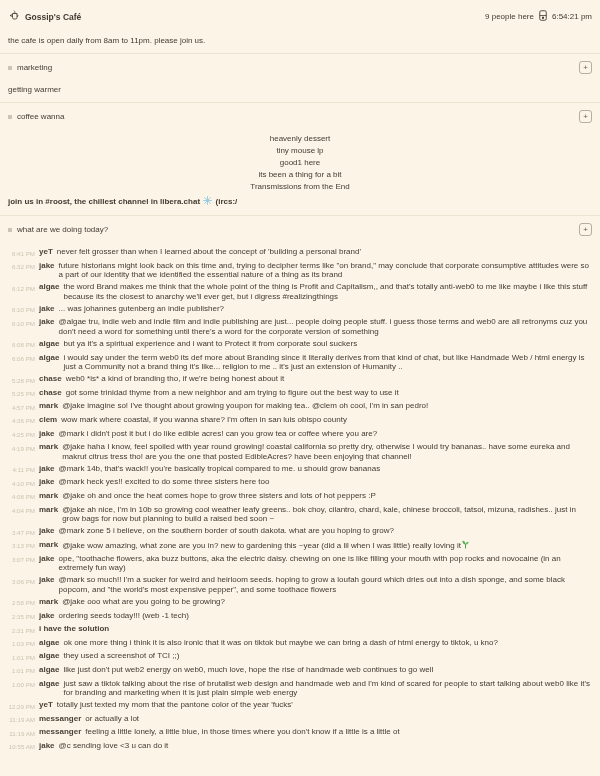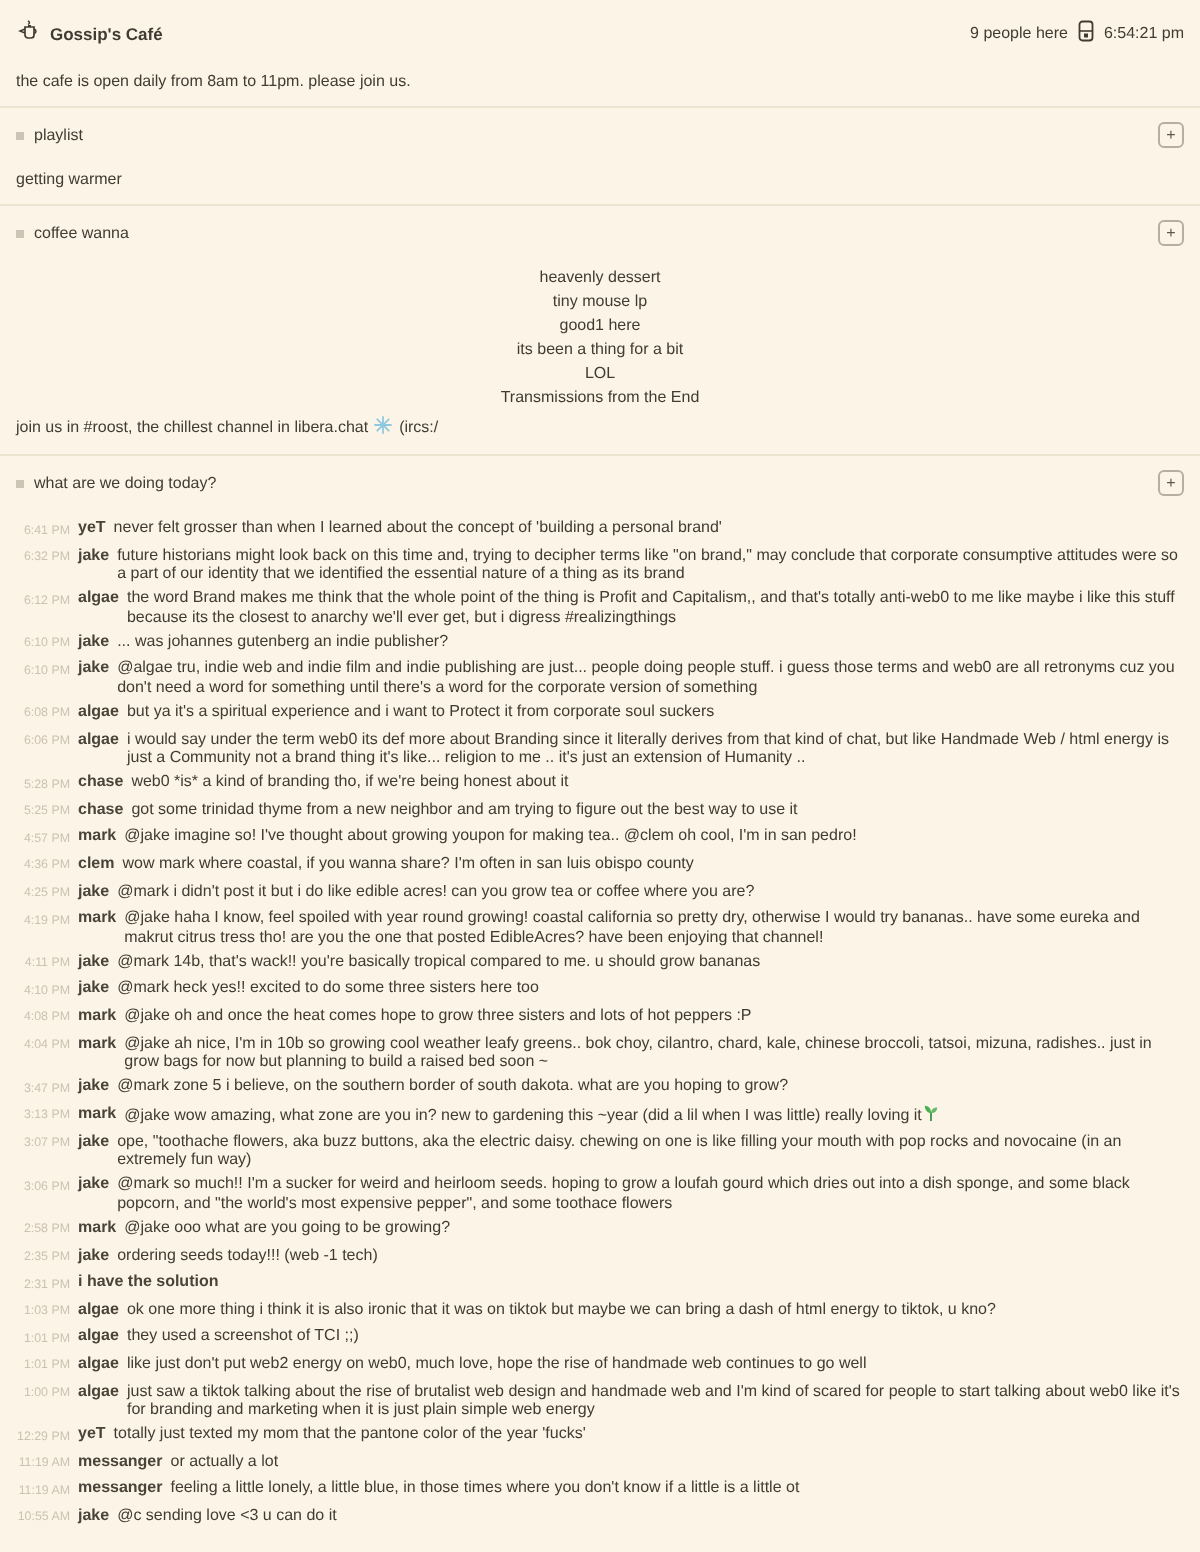--- a/index.html
+++ b/index.html
@@ -18,21 +18,21 @@
   .sec-head{display:flex;justify-content:space-between;align-items:center;margin:2px 0 11px;}
   .sec-title{display:flex;align-items:center;gap:5px;}
   .bullet{width:4px;height:4px;background:#cdc4b5;display:inline-block;}
   .expand-btn{
     width:13px;height:13px;border:1px solid #b7aea0;border-radius:3px;
     background:transparent;color:#5f584d;font-size:8px;line-height:10px;
     text-align:center;padding:0;cursor:pointer;font-family:inherit;
   }
   .li{margin:0 0 2px;line-height:10px;text-align:center;}
   .playlist-item{margin:0 0 2px;line-height:10px;}
-  .join-line{margin:4px 0 0;line-height:10px;}
+  .join-line{margin:4px 0 0;line-height:10px;font-weight:bold;}
   .messages{margin-top:4px;}
   .msg{display:flex;gap:4px;margin-bottom:2.6px;line-height:9.5px;}
   .msg-time{flex:0 0 27px;text-align:right;color:#cdc2b1;font-size:6.2px;padding-top:1.5px;white-space:nowrap;}
   .msg-user{font-weight:bold;white-space:nowrap;color:#4a4339;}
   .msg-text{flex:1;}
   .inline-icon{display:inline-block;vertical-align:-1px;margin:0 1px;}
 </style>
 </head>
 <body>
 
@@ -65,21 +65,21 @@
   </header>
 
   <p class="intro">the cafe is open daily from 8am to 11pm. please join us.</p>
 
   <hr>
 
   <section>
     <div class="sec-head">
       <span class="sec-title">
         <span class="bullet"></span>
-        <span>playlist</span>
+        <span>marketing</span>
       </span>
       <button class="expand-btn">+</button>
     </div>
     <p class="playlist-item">getting warmer</p>
   </section>
 
   <hr>
 
   <section>
     <div class="sec-head">
@@ -87,21 +87,20 @@
         <span class="bullet"></span>
         <span>coffee wanna</span>
       </span>
       <button class="expand-btn">+</button>
     </div>
     <div>
         <p class="li">heavenly dessert</p>
         <p class="li">tiny mouse lp</p>
         <p class="li">good1 here</p>
         <p class="li">its been a thing for a bit</p>
-        <p class="li">LOL</p>
         <p class="li">Transmissions from the End</p>
       </div>
     <p class="join-line">
       <span>join us in #roost, the chillest channel in libera.chat</span>
       <span class="inline-icon">
         <svg width="9" height="9" viewBox="0 0 18 18">
           <g stroke="#8ec9df" stroke-width="1.8" stroke-linecap="round">
             <line x1="9" y1="1" x2="9" y2="17"></line>
             <line x1="1" y1="9" x2="17" y2="9"></line>
             <line x1="3.3" y1="3.3" x2="14.7" y2="14.7"></line>

